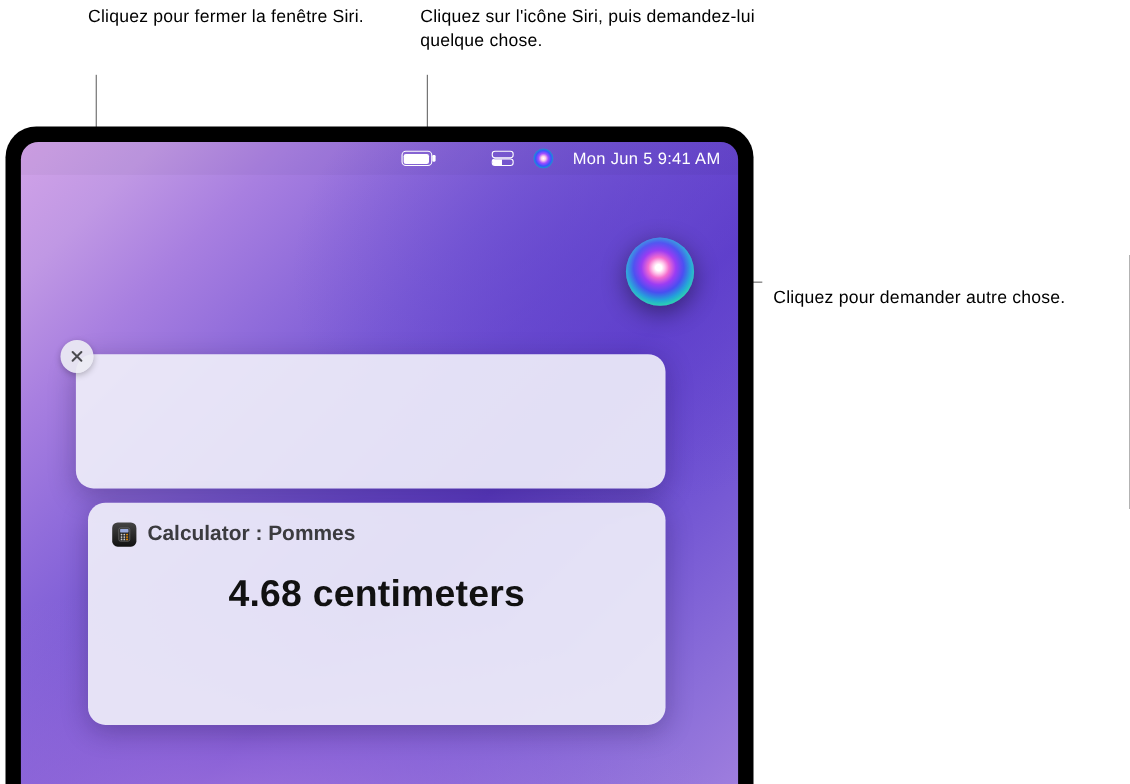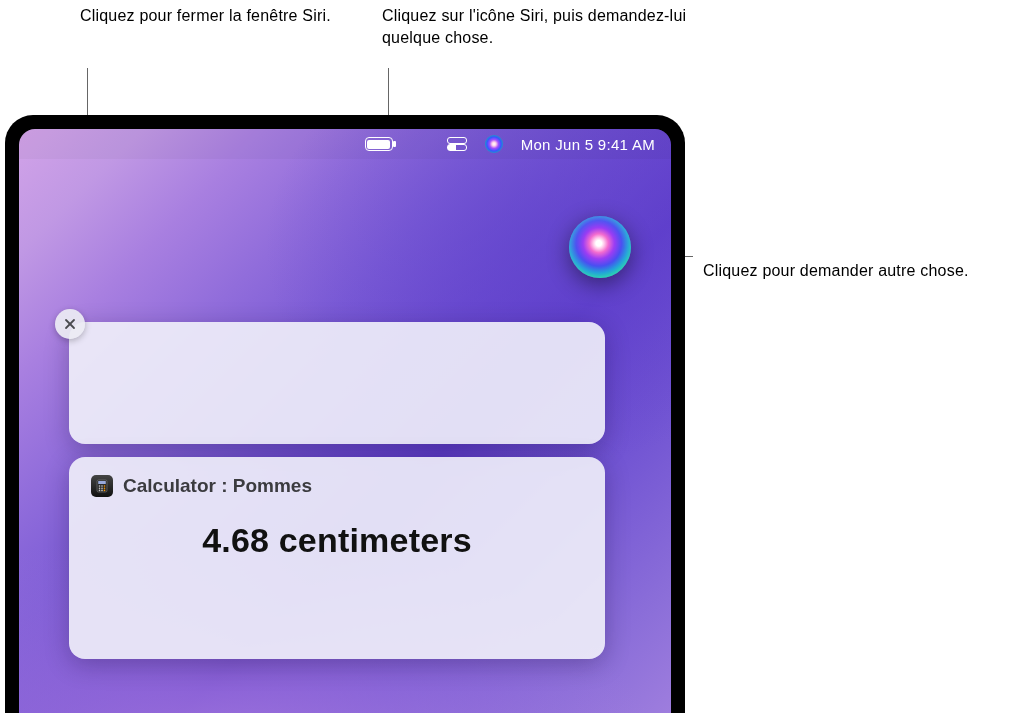--- a/index.html
+++ b/index.html
@@ -127,21 +127,21 @@
     .card {
       position: absolute;
       left: 50px; right: 66px;
       background: rgba(241,241,249,0.9);
       border-radius: 16px;
       box-shadow: 0 6px 24px rgba(20,10,50,0.28);
       padding: 18px 22px 20px 22px;
       z-index: 3;
     }
     .card-1 { top: 193px; height: 122px; }
-    .card-2 { top: 328px; height: 202px; }
+    .card-2 { top: 328px; height: 202px; margin-left: 11px; }
 
     .question-row {
       display: flex; align-items: center; gap: 6px;
       color: #3b3b3f;
       font-size: 19px;
     }
     .question-row .chev { color: #9a9aa3; }
 
     .answer-line {
       margin-top: 18px;

